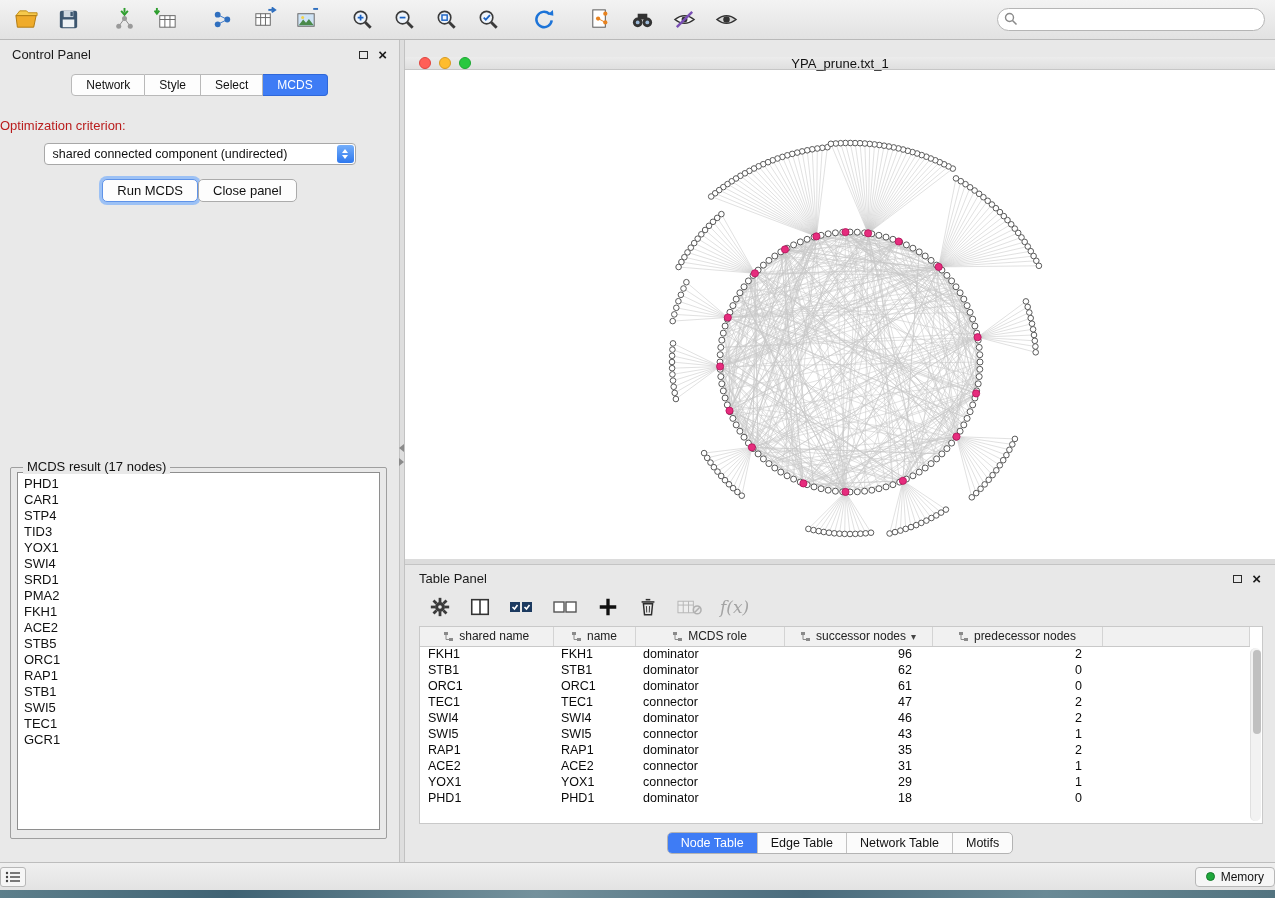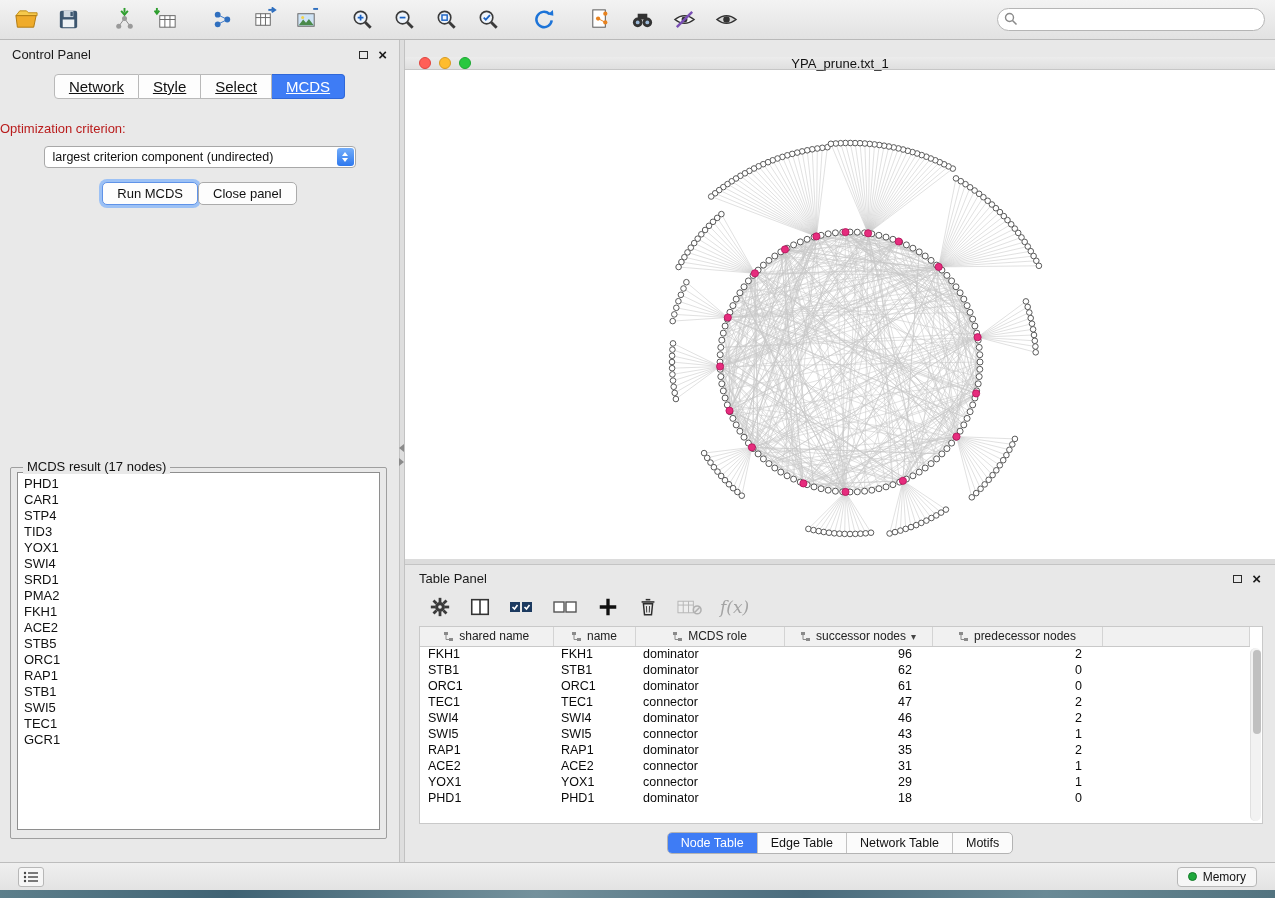--- a/index.html
+++ b/index.html
@@ -29,22 +29,22 @@
   .v-splitter .tri-r { top:418px; border-left:5px solid #8a8a8a; }
   .right-pane { flex:1; display:flex; flex-direction:column; background:#e8e8e8; }
 
   
   .cp-header { display:flex; align-items:center; padding:7px 12px 4px 12px; }
   .panel-title { font-size:13px; color:#1a1a1a; }
   .win-icons { margin-left:auto; display:flex; align-items:center; gap:10px; }
   .float-sq { width:9px; height:8px; border:1.5px solid #2b2b2b; display:inline-block; }
   .close-x { font-size:15px; font-weight:bold; color:#1a1a1a; line-height:10px; }
   .cp-tabs { display:flex; justify-content:center; margin-top:8px; }
-  .cp-tab { font-size:15px; padding:3px 14px; background:#fdfdfd; border:1px solid #b9b9b9;
-    border-left:none; color:#111;text-decoration:underline; }
+  .cp-tab { font-size:12px; padding:3px 14px; background:#fdfdfd; border:1px solid #b9b9b9;
+    border-left:none; color:#111; }
   .cp-tab:first-child { border-left:1px solid #b9b9b9; border-radius:4px 0 0 4px; }
   .cp-tab:last-child { border-radius:0 4px 4px 0; }
   .cp-tab.active { background:#3e7cf5; border-color:#2f67d8; color:#fff; }
   .opt-label { text-align:left; font-size:13px; margin-top:22px; color:#b91c1c; }
   .criterion { position:relative; width:312px; height:22px; margin:10px auto 0 auto;
     background:#fff; border:1px solid #a8a8a8; border-radius:4px; font-size:12.5px;
     display:flex; align-items:center; padding-left:8px; color:#111; }
   .stepper { position:absolute; right:1px; top:1px; bottom:1px; width:17px; border-radius:3px;
     background:linear-gradient(#74aefa,#2e78ee); display:flex; flex-direction:column;
     align-items:center; justify-content:center; gap:2px; }
@@ -95,21 +95,21 @@
   .vthumb { position:absolute; top:2px; left:1.5px; width:8px; height:84px;
     background:#c0c0c0; border-radius:4px; }
   .tp-tabs { display:flex; justify-content:center; padding:4px 0 8px 0; }
   .seg { display:flex; border:1px solid #b3b3b3; border-radius:5px; overflow:hidden; background:#fbfbfb; }
   .seg-tab { font-size:12.5px; padding:3px 13px; color:#111; border-right:1px solid #c3c3c3; }
   .seg-tab:last-child { border-right:none; }
   .seg-tab.active { background:#3e7cf5; color:#fff; }
 
   
   .statusbar { height:28px; background:linear-gradient(#efefef,#e3e3e3); border-top:1px solid #bdbdbd;
-    display:flex; align-items:center; padding:0 18px; }
+    display:flex; align-items:center; padding:0 0; }
   .status-left-btn { width:26px; height:20px; background:#f6f6f6; border:1px solid #b7b7b7;
     border-radius:3px; display:flex; align-items:center; justify-content:center; }
   .memory-btn { margin-left:auto; height:20px; display:flex; align-items:center; gap:6px;
     background:#f6f6f6; border:1px solid #b7b7b7; border-radius:4px; padding:0 10px; font-size:12px; color:#111; }
   .green-dot { width:9px; height:9px; border-radius:50%; background:#1fa83c; border:1px solid #157a2b; }
   .desktop-strip { height:8px;
     background:linear-gradient(90deg,#5d7f8b,#3f6273 18%,#74919c 42%,#4a6b7c 63%,#6a8a96 82%,#52737f); }
 </style>
 </head>
 <body>
@@ -267,21 +267,21 @@
       </span>
     </div>
     <div class="cp-tabs">
       <div class="cp-tab">Network</div>
       <div class="cp-tab">Style</div>
       <div class="cp-tab">Select</div>
       <div class="cp-tab active">MCDS</div>
     </div>
     <div class="opt-label">Optimization criterion:</div>
     <div class="criterion">
-      <span>largest criterion component (undirected)</span>
+      <span>shared connected component (undirected)</span>
       <span class="stepper">
           <span class="up"></span>
           <span class="dn"></span>
         </span>
     </div>
     <div class="cp-buttons">
       <button class="btn focused">Run MCDS</button>
       <button class="btn">Close panel</button>
     </div>
     <div class="mcds-fieldset">

